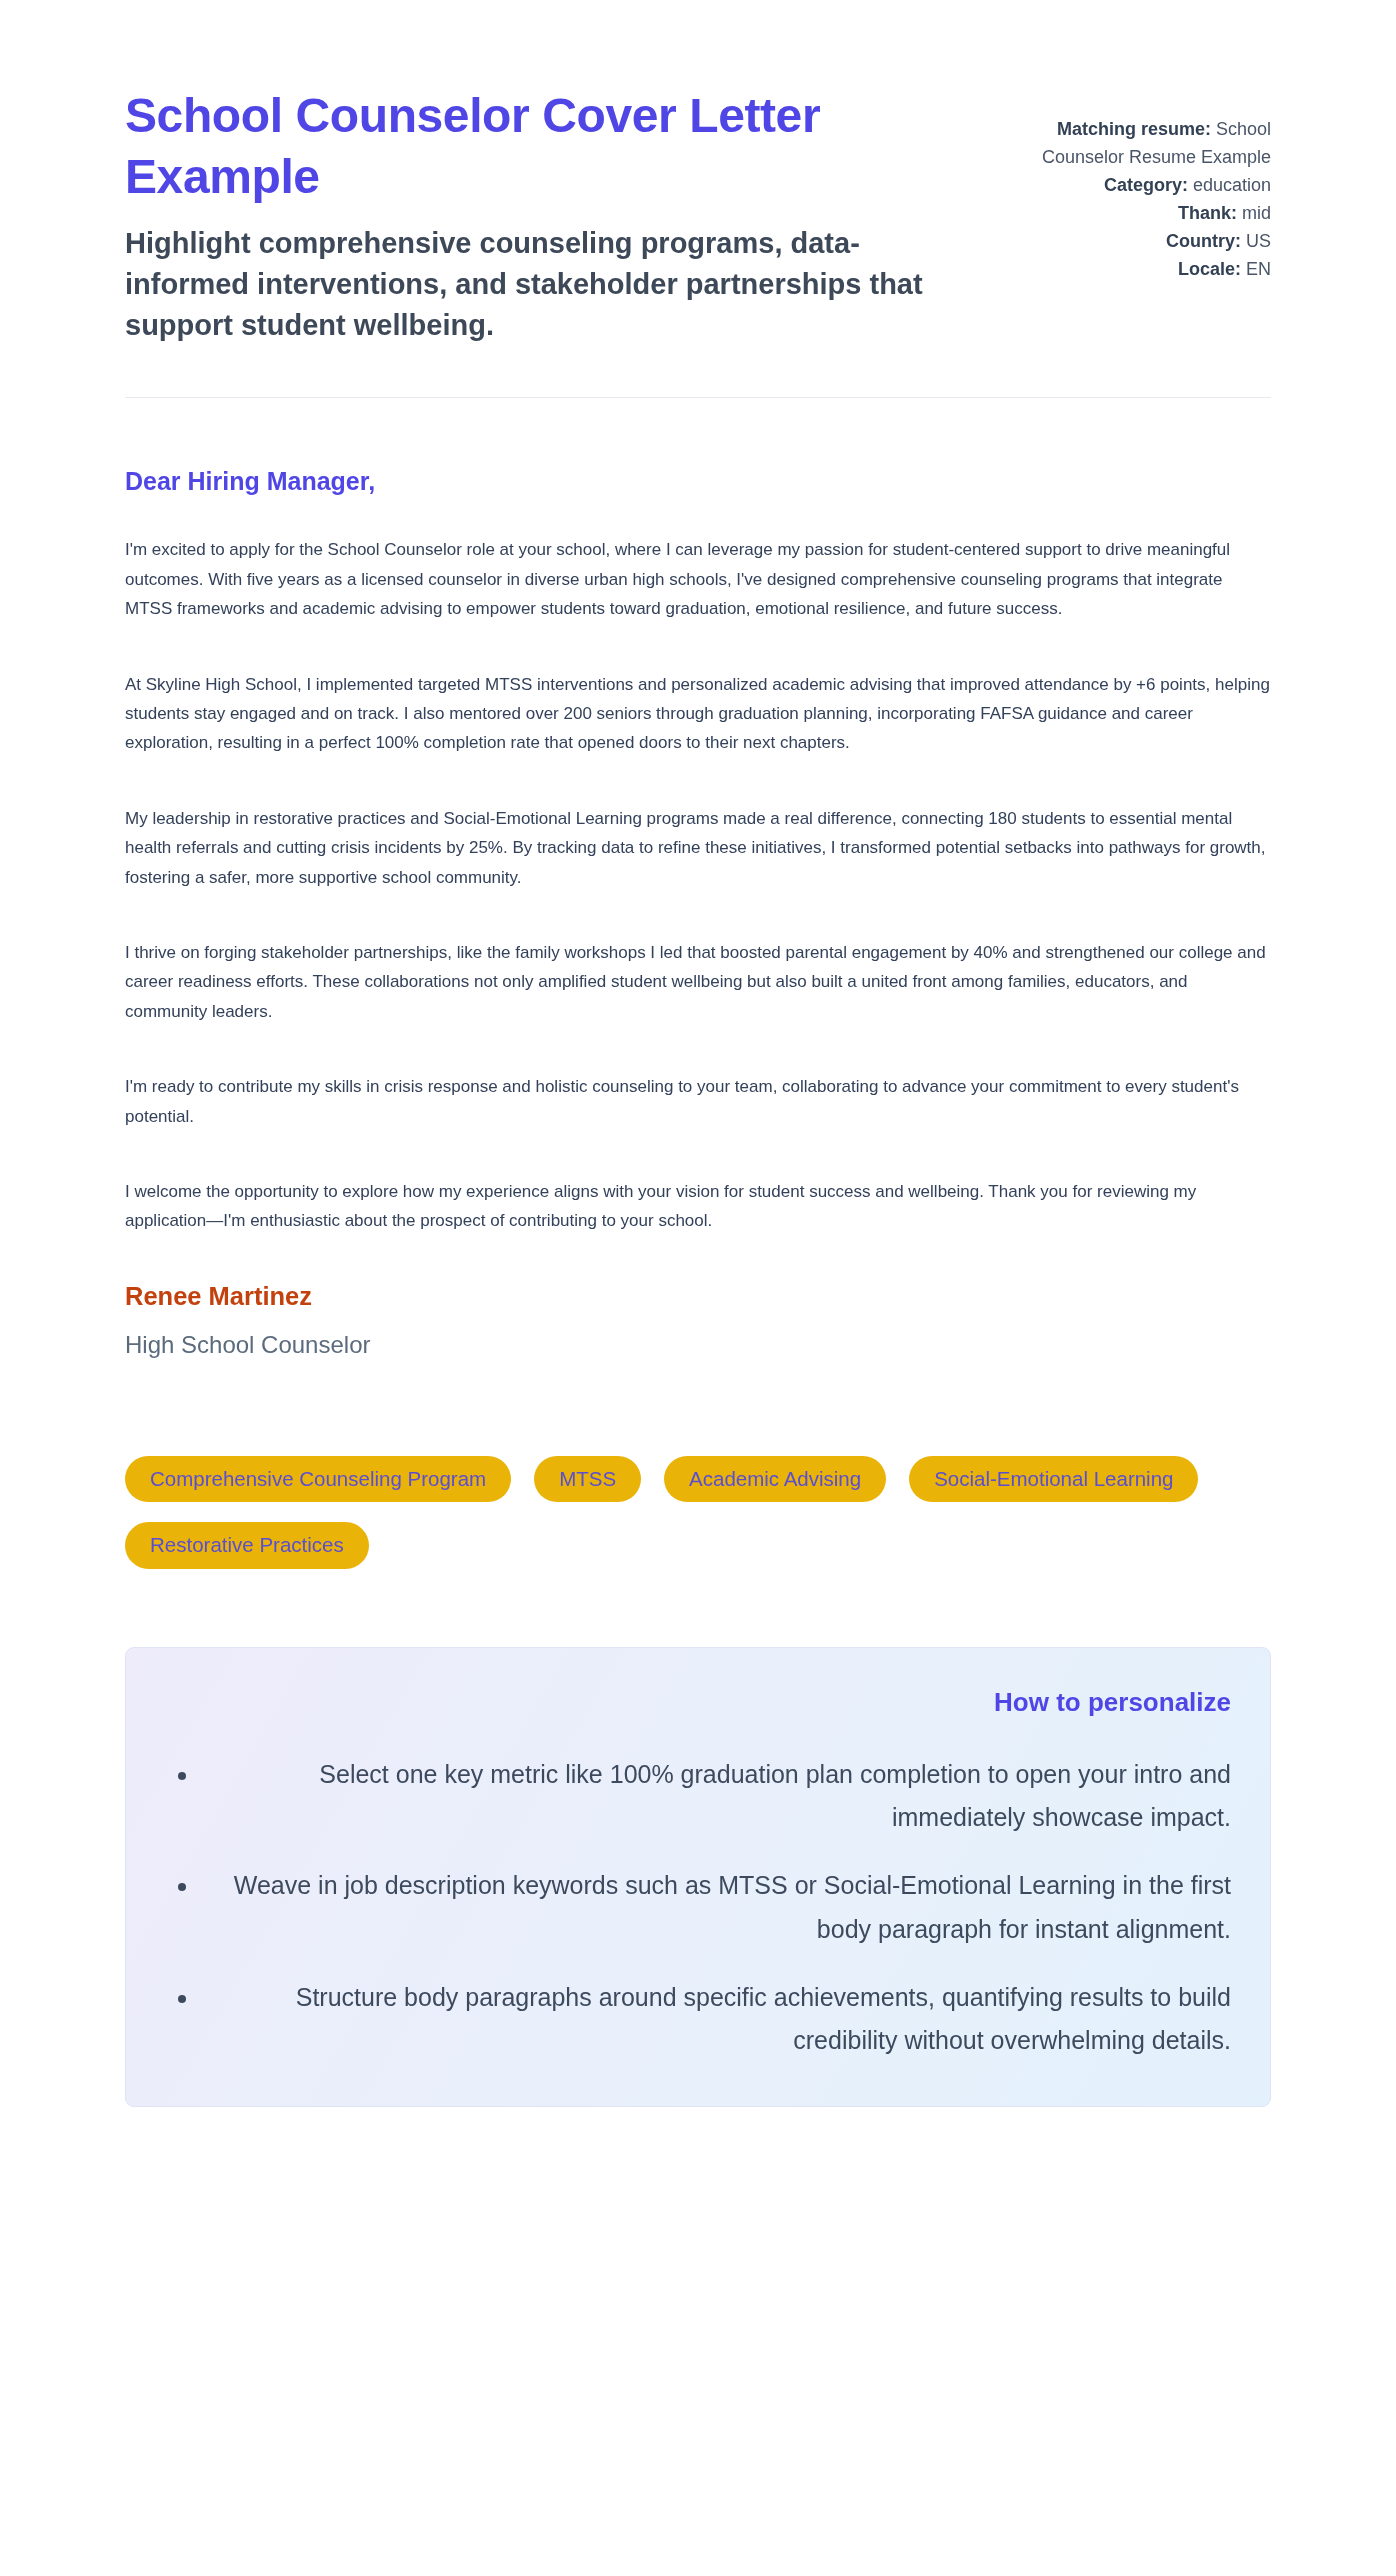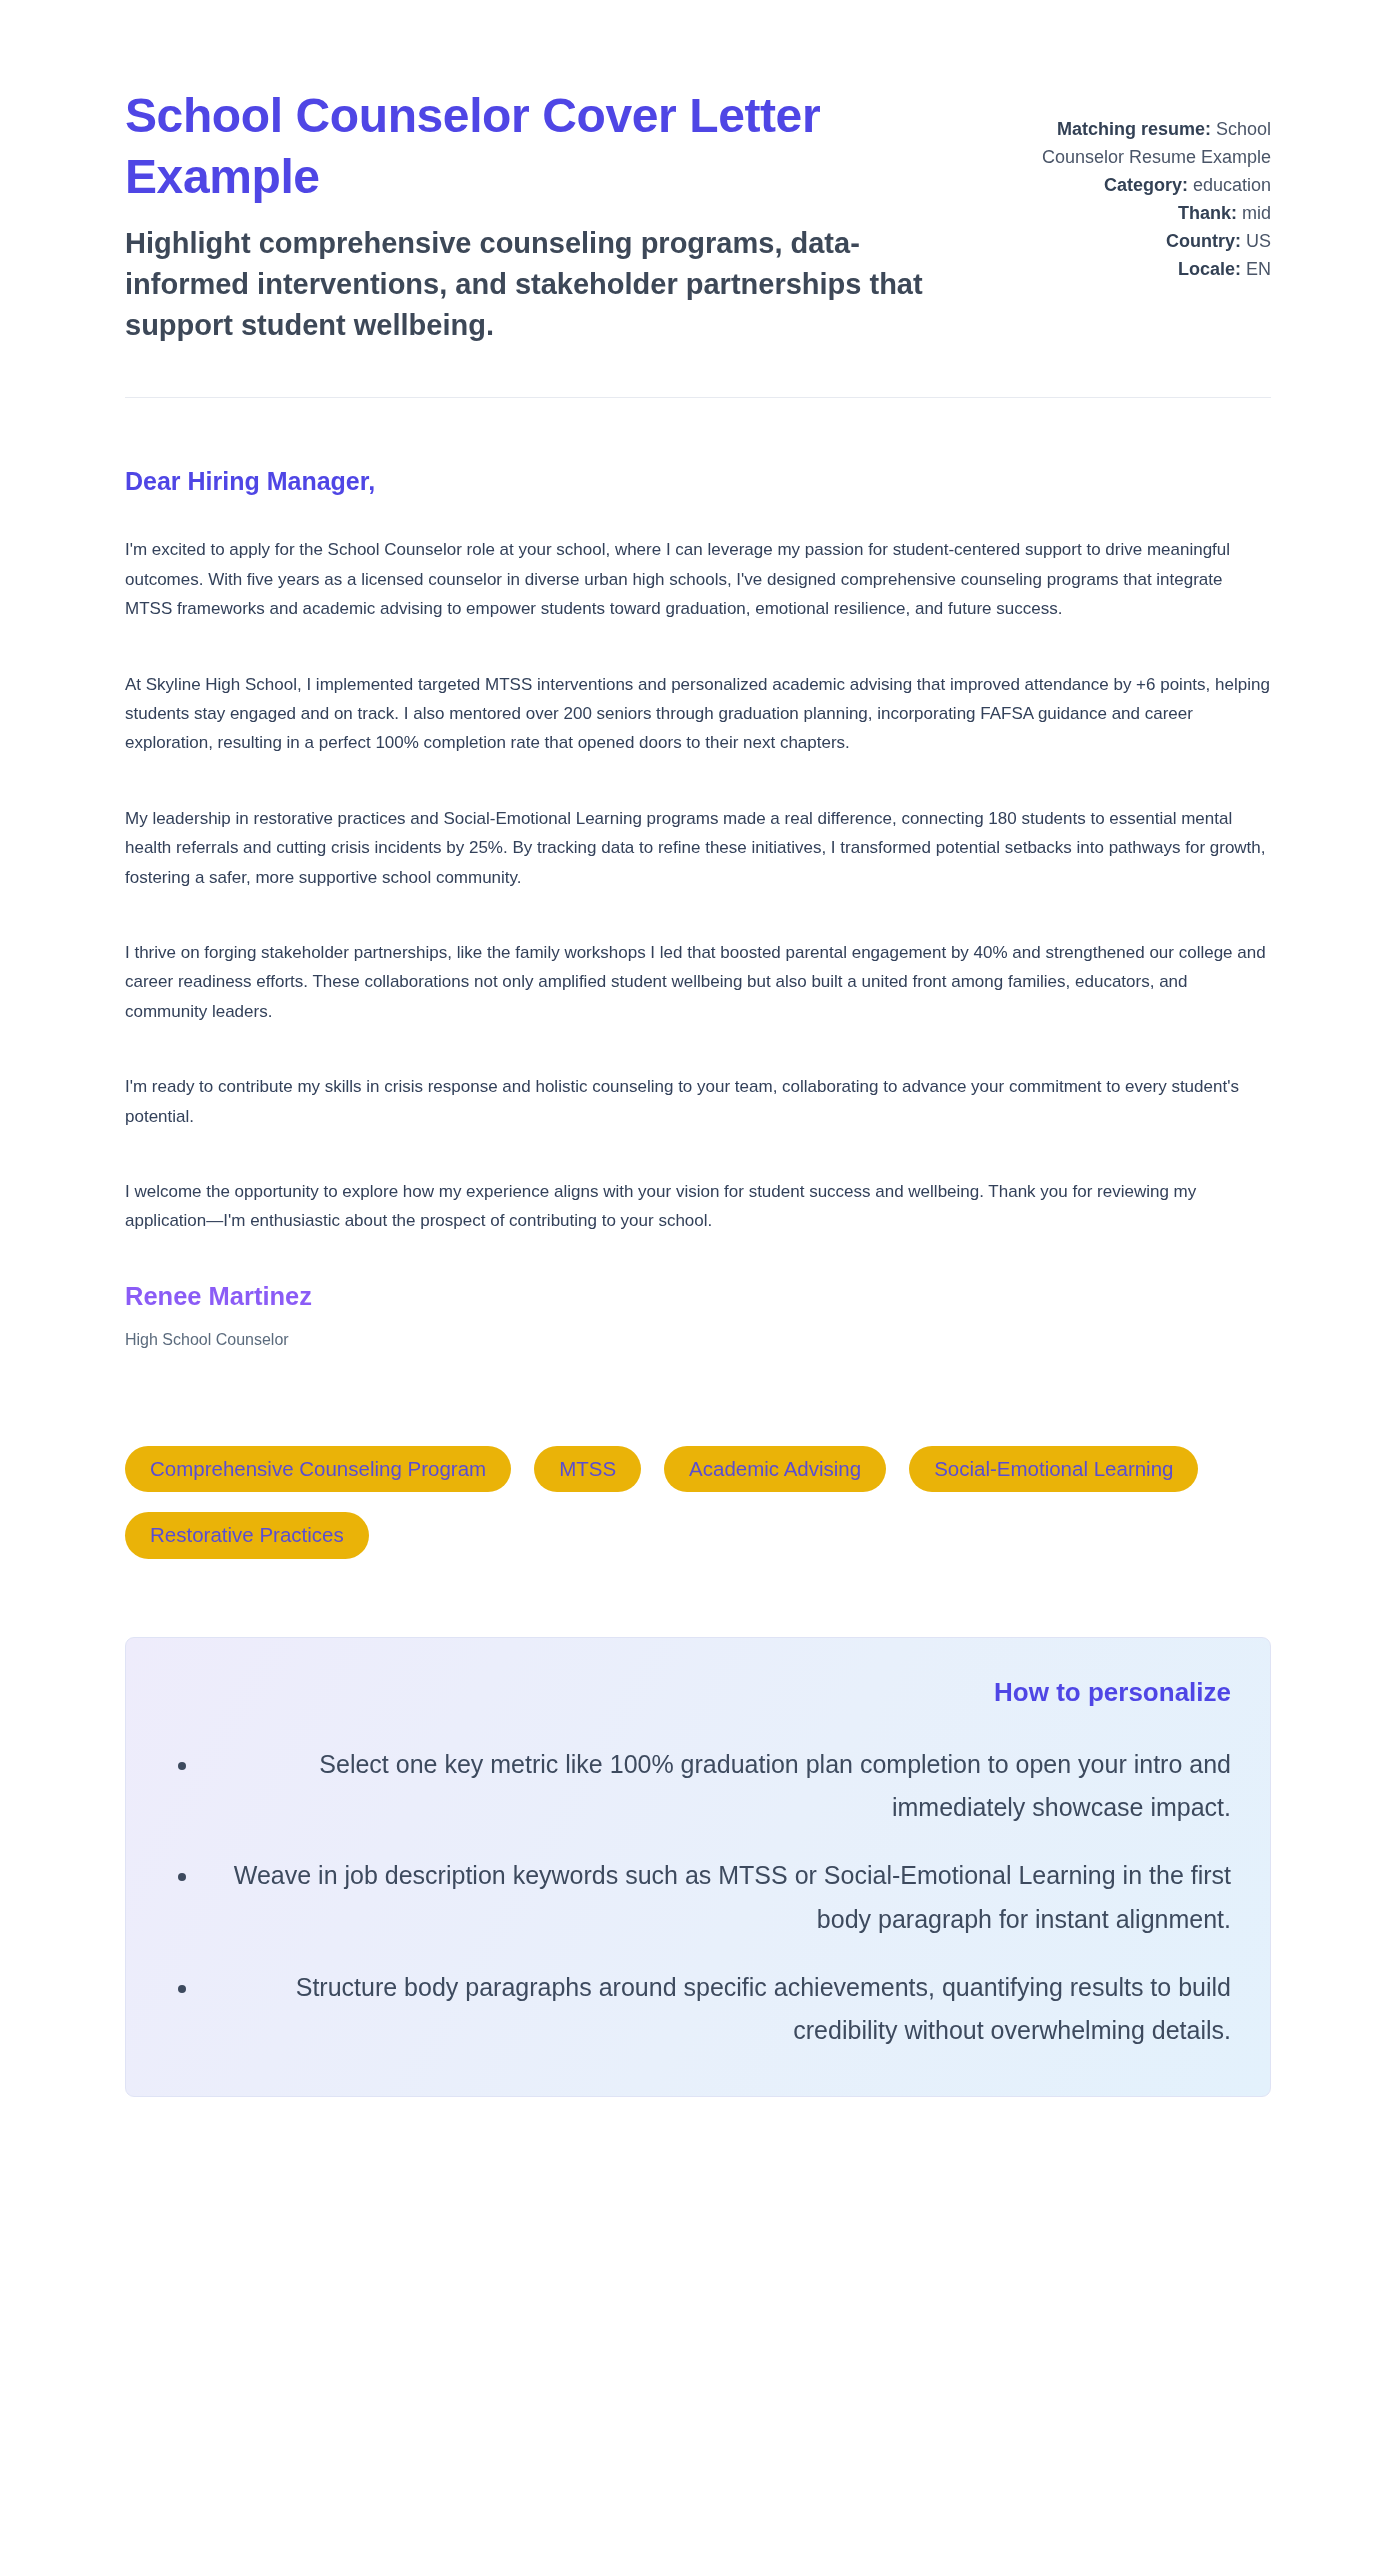--- a/index.html
+++ b/index.html
@@ -62,25 +62,25 @@
   .para {
     margin: 0 0 46px;
     font-size: 17px;
     line-height: 1.73;
     color: #33415a;
   }
   .sig-name {
     margin: 11.5px 0 0;
     font-size: 25.5px;
     font-weight: 700;
-    color: #8b5cf6;
+    color: #c2410c;
   }
   .sig-title {
     margin: 20px 0 0;
-    font-size: 16px;
+    font-size: 24px;
     color: #5b6b7d;
   }
 
   
   .tags {
     margin-top: 97px;
     display: flex;
     flex-wrap: wrap;
     gap: 20px 23px;
   }

